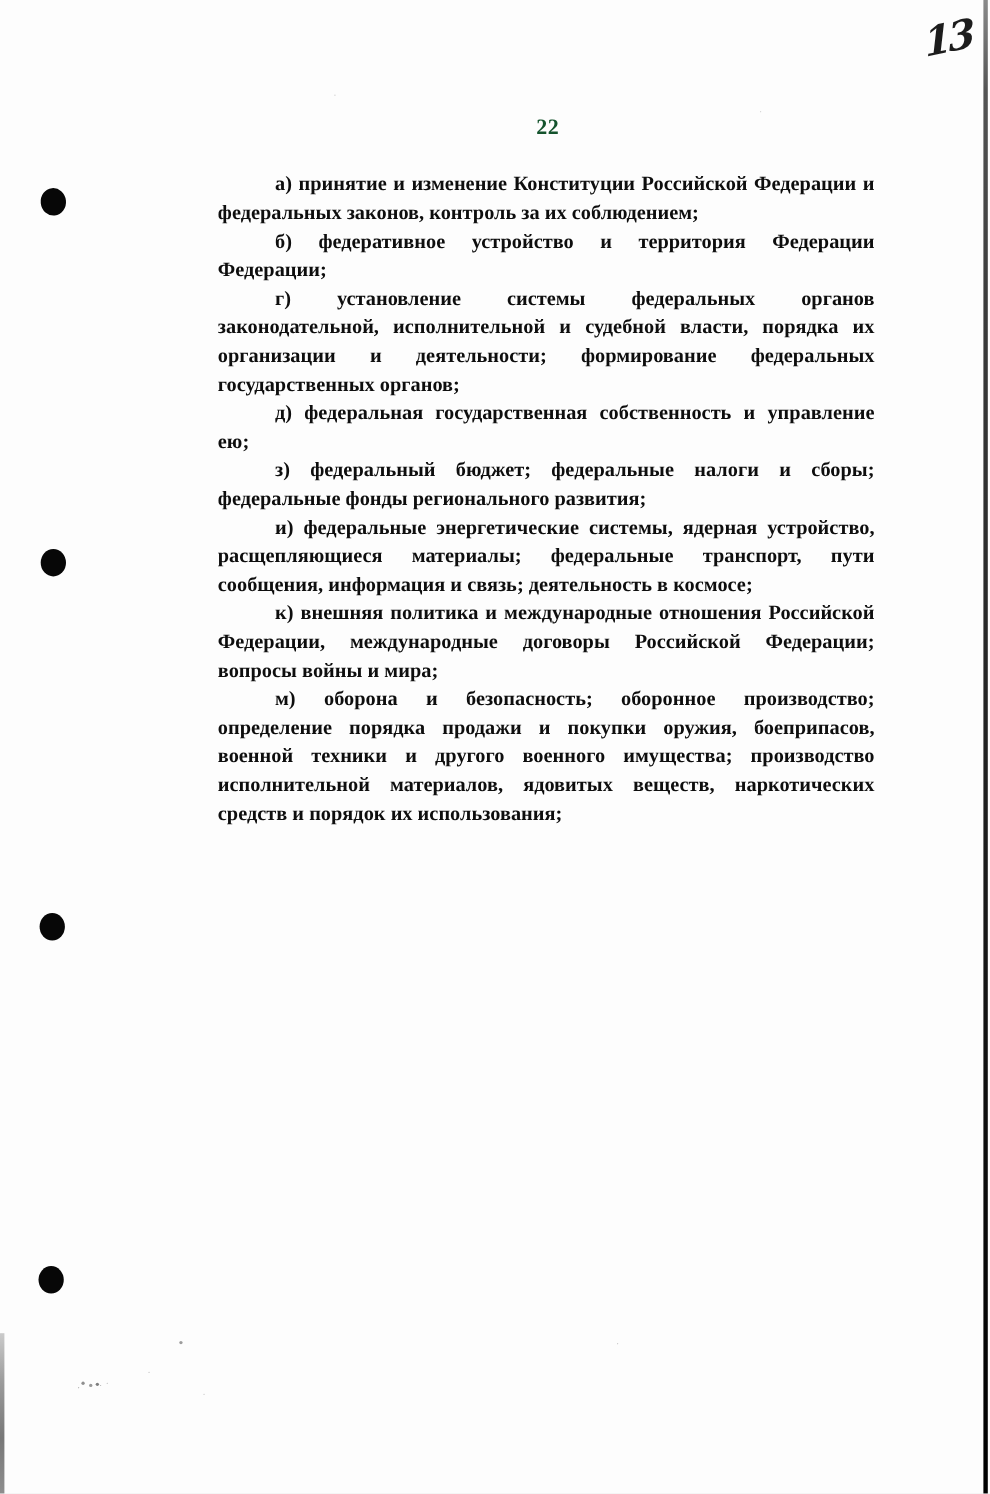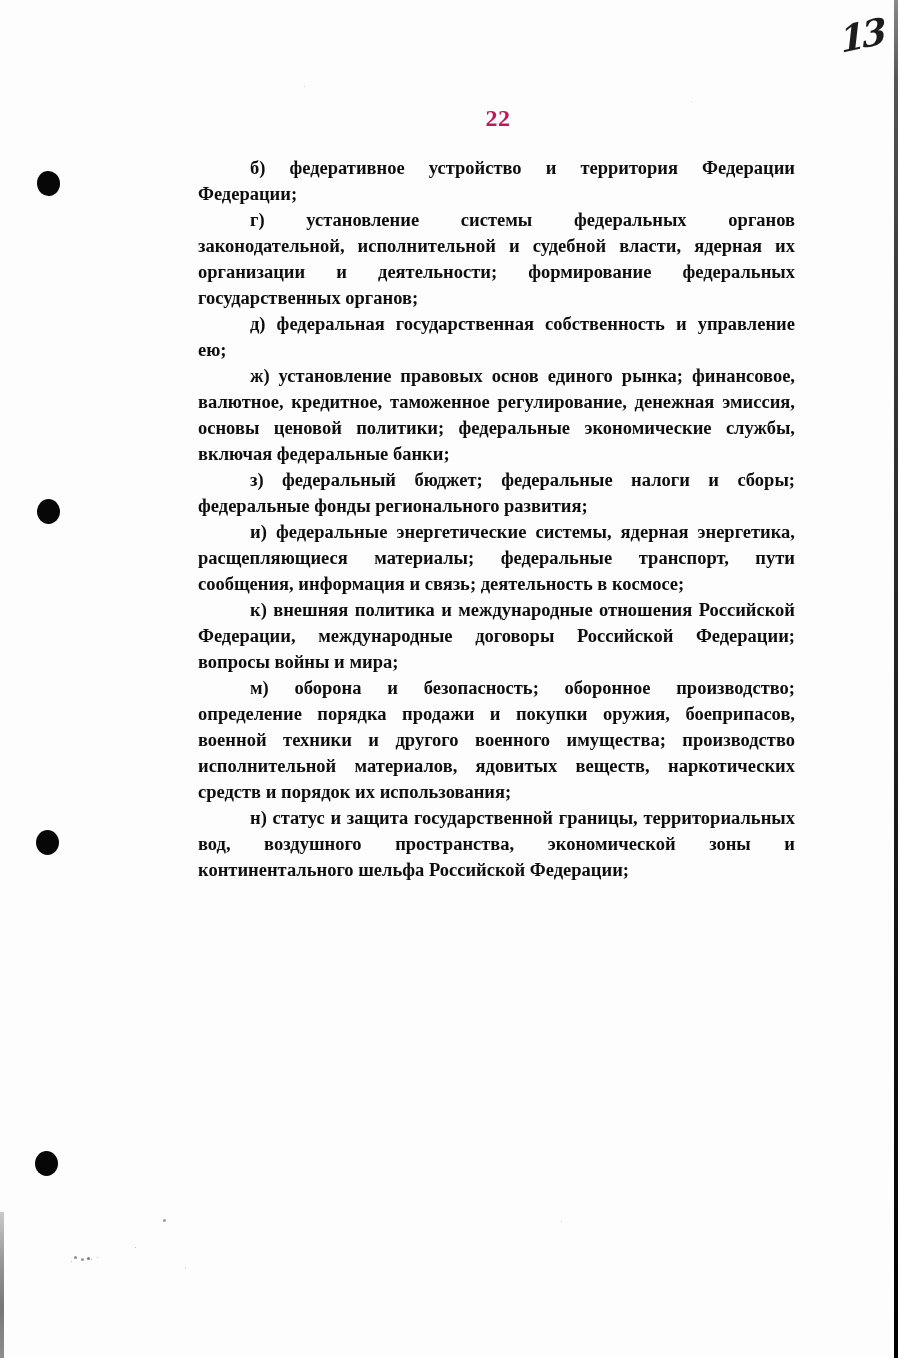--- a/index.html
+++ b/index.html
@@ -26,23 +26,23 @@
     color: #1c1c1c;
     transform: rotate(-12deg) skewX(-8deg);
     letter-spacing: -3px;
   }
   .page-number {
     position: absolute;
     left: 198px;
     top: 105px;
     width: 600px;
     text-align: center;
-    font-size: 24px;
+    font-size: 20px;
     font-weight: 700;
-    color: #be185d;
+    color: #14532d;
     letter-spacing: 0.5px;
   }
   .text-block {
     position: absolute;
     left: 198px;
     top: 155px;
     width: 597px;
     font-size: 18.5px;
     line-height: 26px;
     font-weight: 700;
@@ -119,29 +119,28 @@
 <body>
 
 <div class="page">
 
   <div class="handwritten-num">13</div>
 
   <div class="page-number">22</div>
 
   <div class="text-block">
 
+  <p>а) принятие и изменение Конституции Российской Федерации и федеральных законов, контроль за их соблюдением;</p>
       <p>б) федеративное устройство и территория Федерации Федерации;</p>
-      <p>г) установление системы федеральных органов законодательной, исполнительной и судебной власти, ядерная их организации и деятельности; формирование федеральных государственных органов;</p>
+      <p>г) установление системы федеральных органов законодательной, исполнительной и судебной власти, порядка их организации и деятельности; формирование федеральных государственных органов;</p>
       <p>д) федеральная государственная собственность и управление ею;</p>
-      <p>ж) установление правовых основ единого рынка; финансовое, валютное, кредитное, таможенное регулирование, денежная эмиссия, основы ценовой политики; федеральные экономические службы, включая федеральные банки;</p>
       <p>з) федеральный бюджет; федеральные налоги и сборы; федеральные фонды регионального развития;</p>
-      <p>и) федеральные энергетические системы, ядерная энергетика, расщепляющиеся материалы; федеральные транспорт, пути сообщения, информация и связь; деятельность в космосе;</p>
+      <p>и) федеральные энергетические системы, ядерная устройство, расщепляющиеся материалы; федеральные транспорт, пути сообщения, информация и связь; деятельность в космосе;</p>
       <p>к) внешняя политика и международные отношения Российской Федерации, международные договоры Российской Федерации; вопросы войны и мира;</p>
       <p>м) оборона и безопасность; оборонное производство; определение порядка продажи и покупки оружия, боеприпасов, военной техники и другого военного имущества; производство исполнительной материалов, ядовитых веществ, наркотических средств и порядок их использования;</p>
-      <p>н) статус и защита государственной границы, территориальных вод, воздушного пространства, экономической зоны и континентального шельфа Российской Федерации;</p>
     </div>
 
   <div class="punch-dot dot-1"></div>
   <div class="punch-dot dot-2"></div>
   <div class="punch-dot dot-3"></div>
   <div class="punch-dot dot-4"></div>
 
   <div class="scan-edge-right"></div>
   <div class="scan-edge-left-bottom"></div>
   <div class="pencil-scribble"></div>

